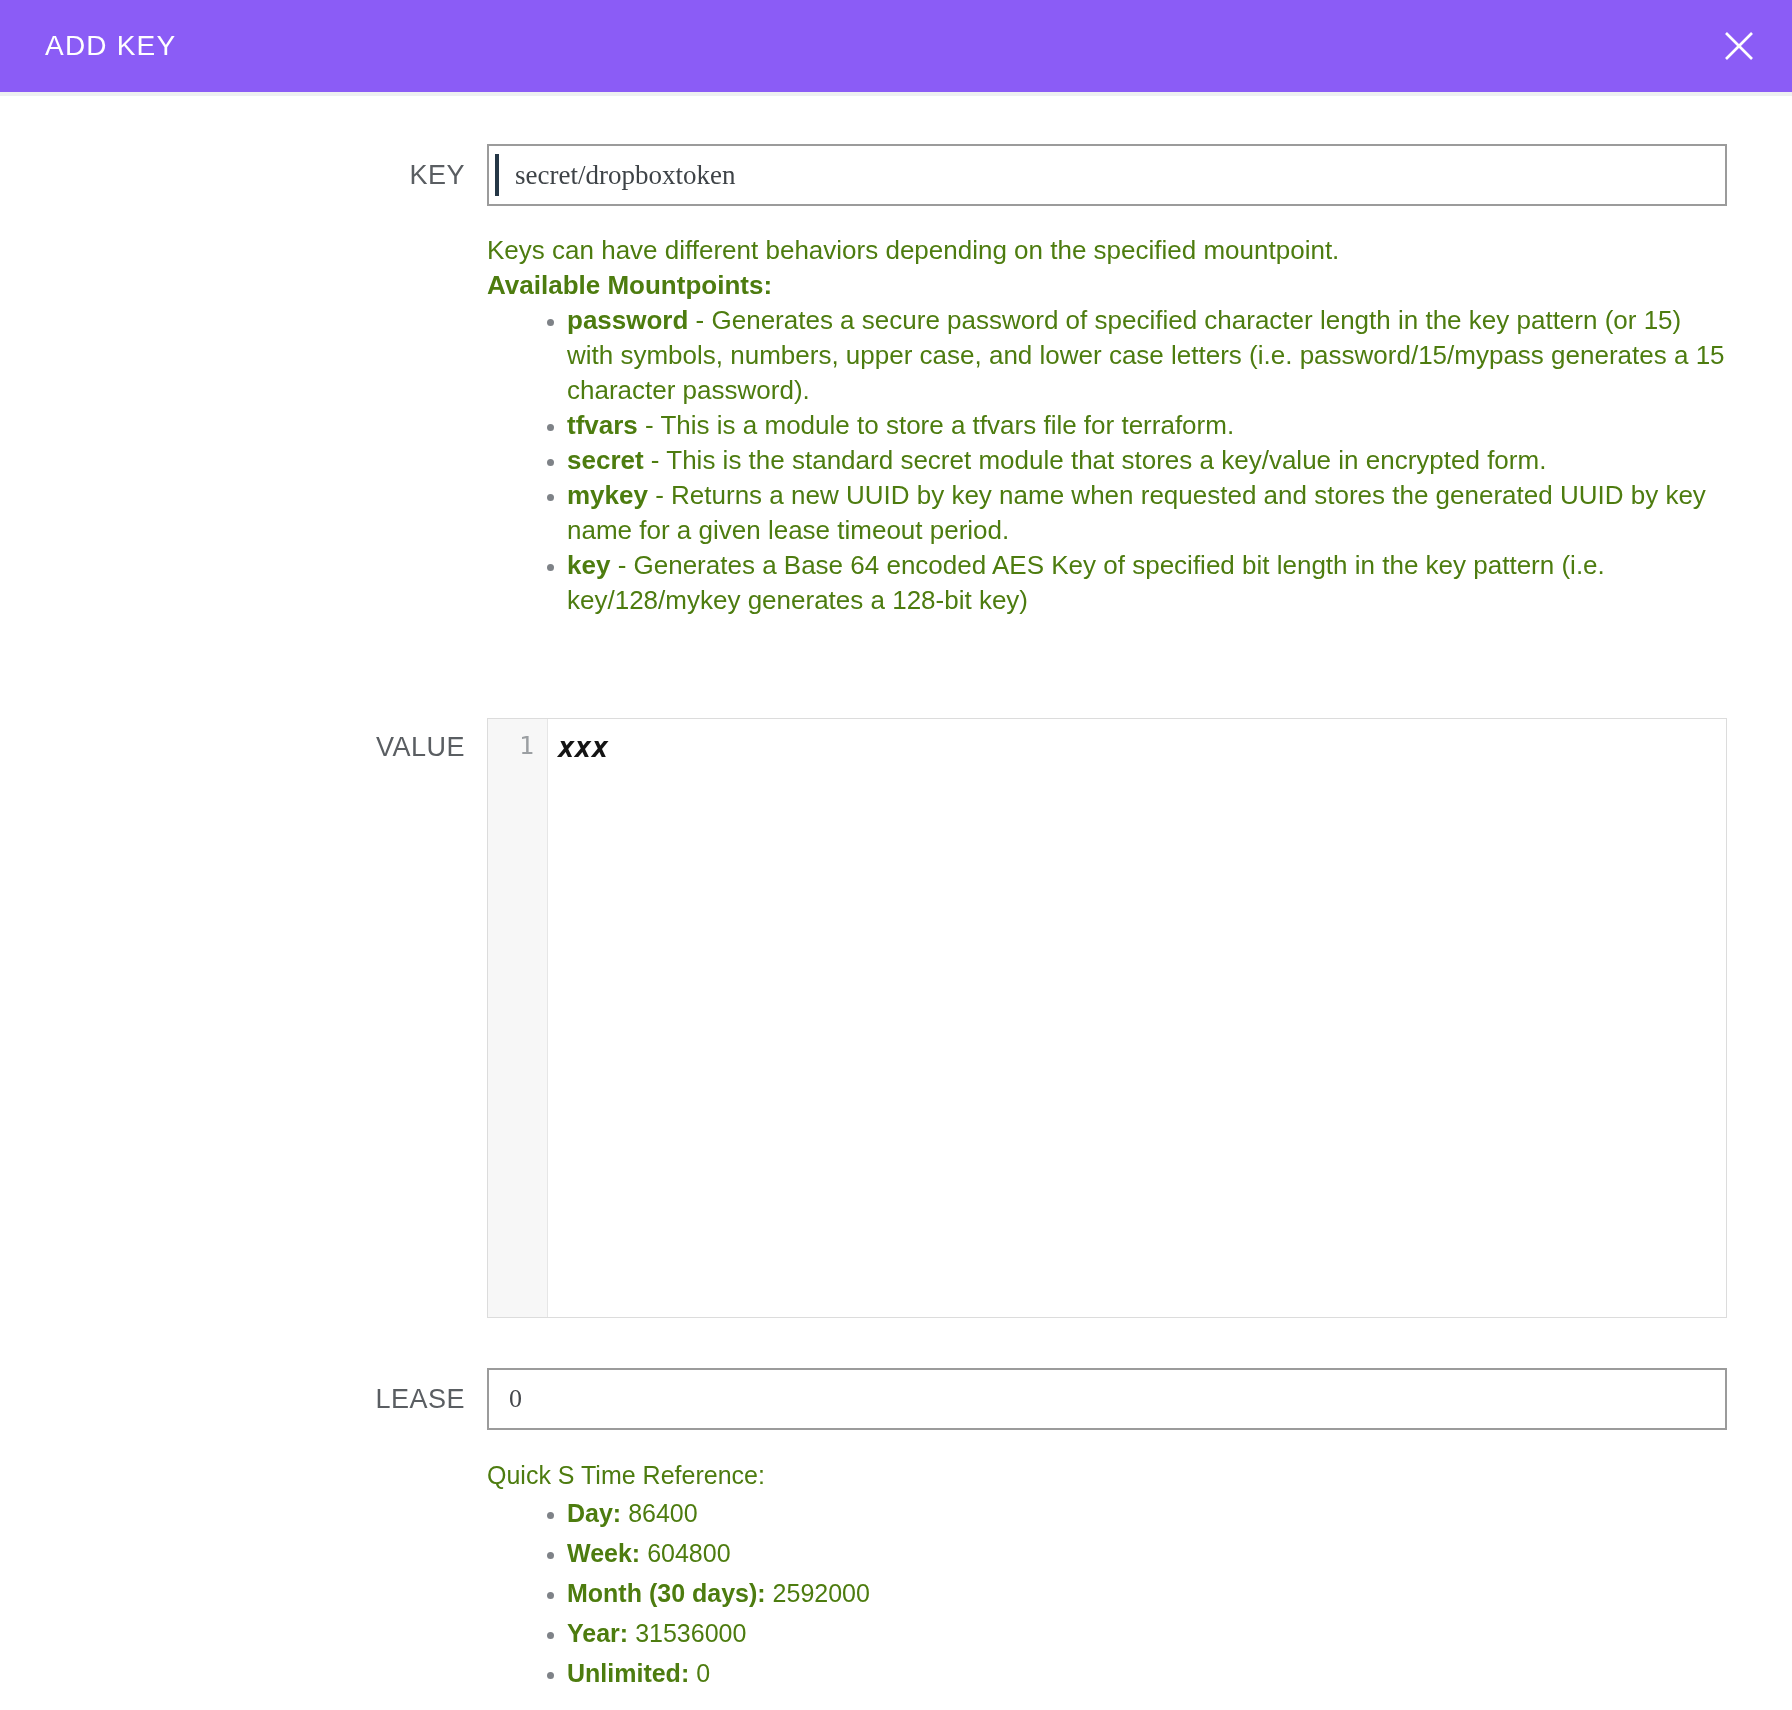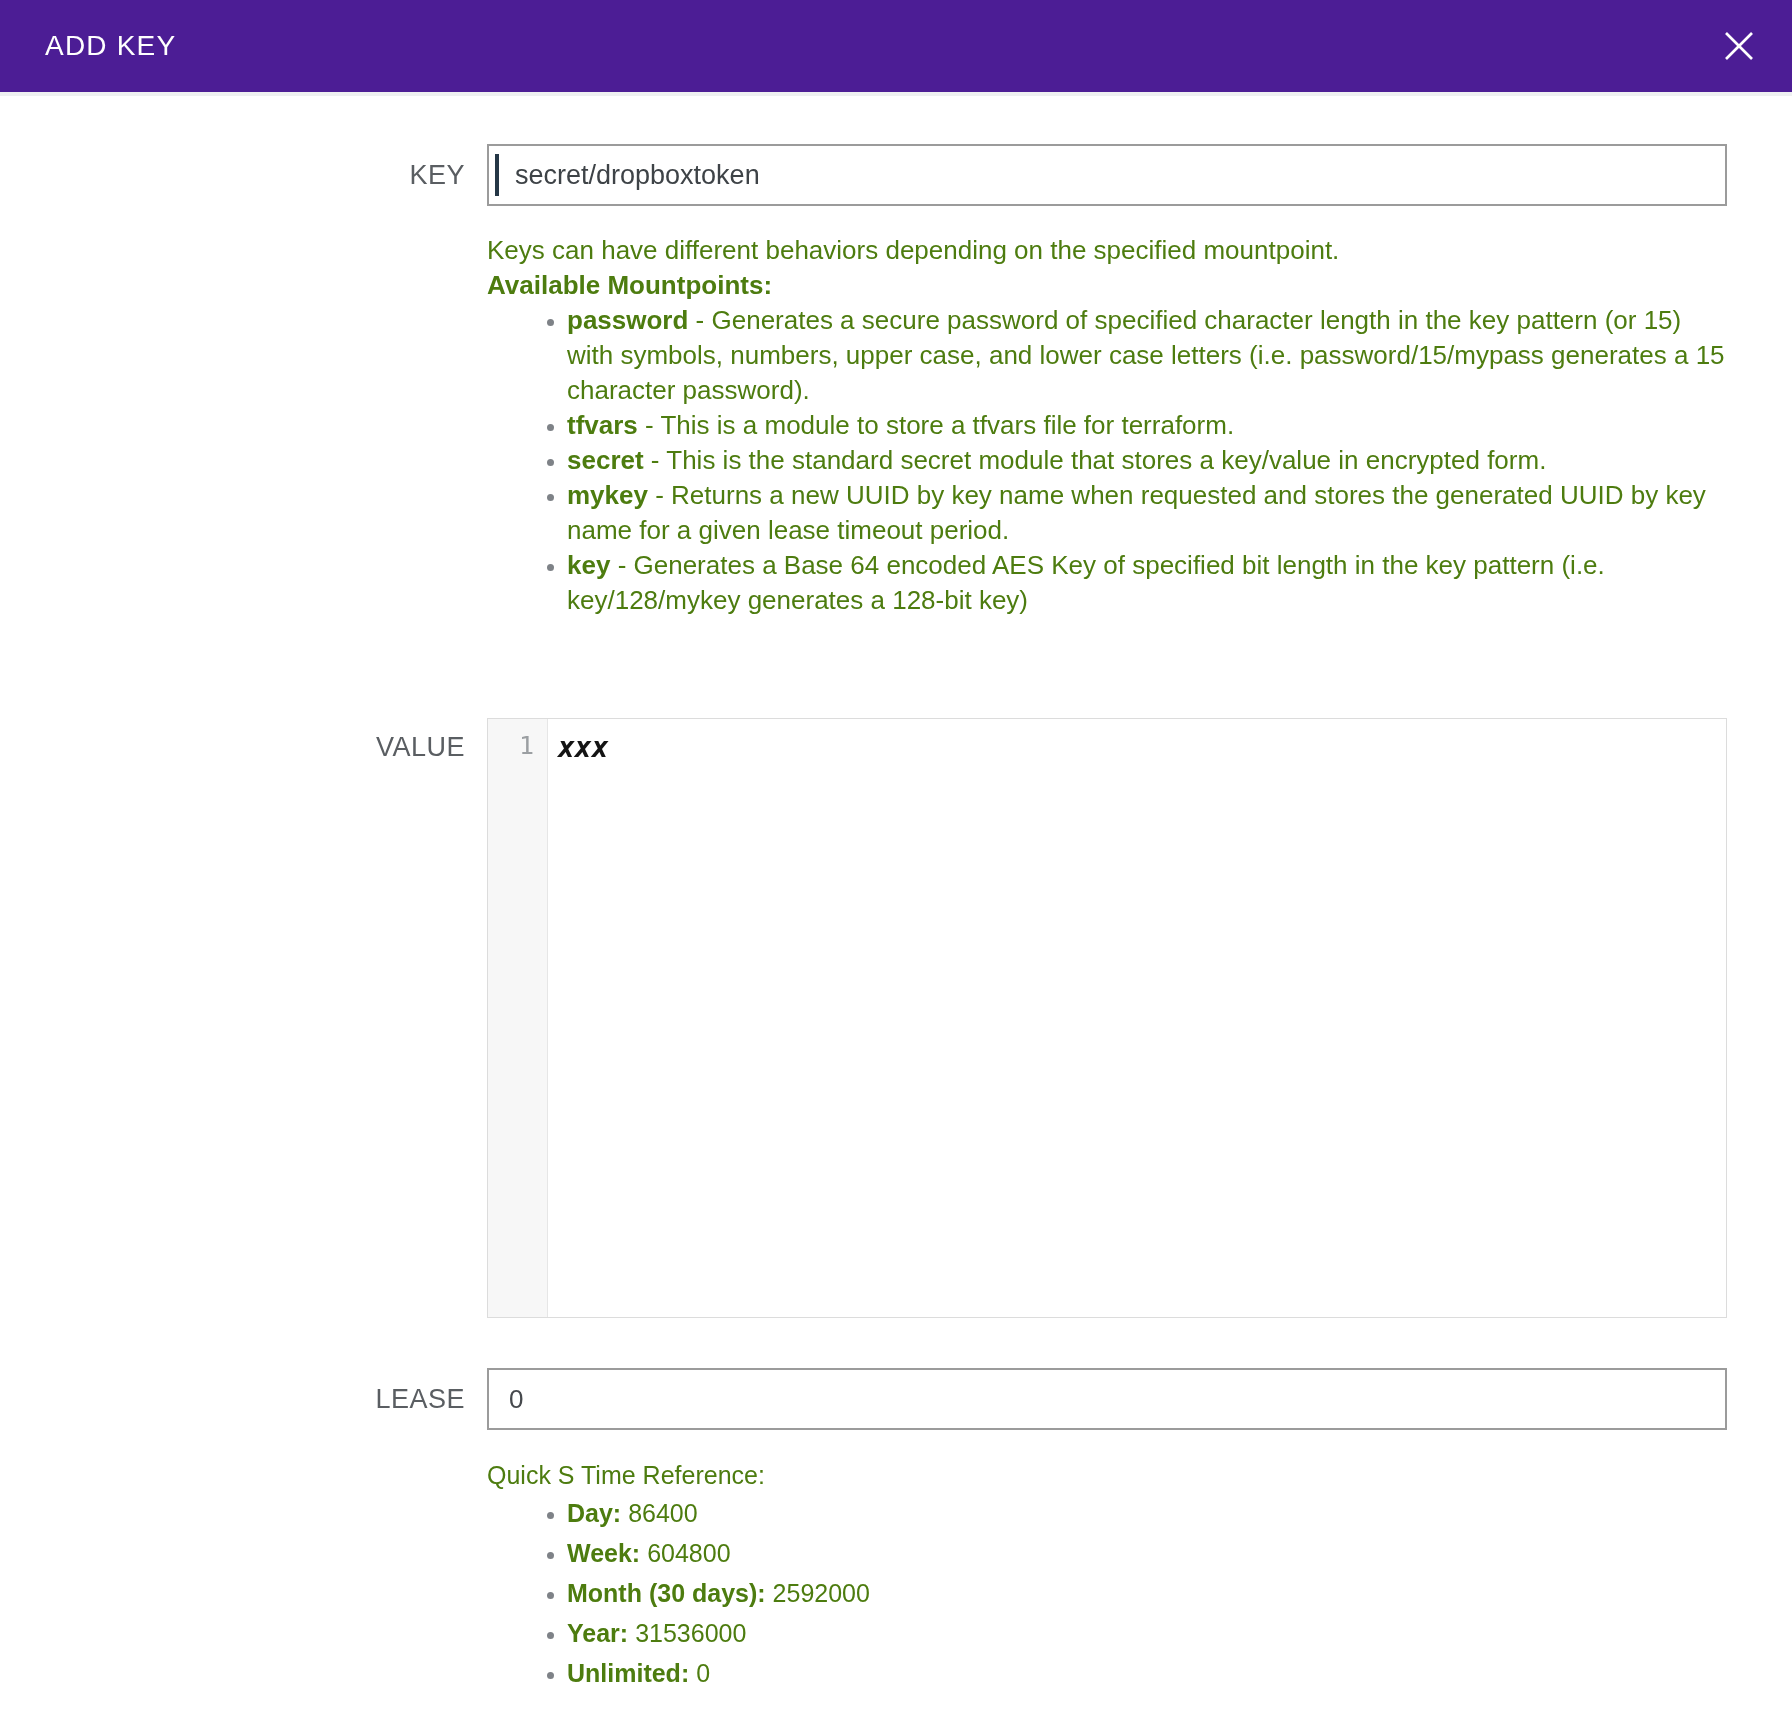--- a/index.html
+++ b/index.html
@@ -6,21 +6,21 @@
   html, body { background: #ffffff; }
   body {
     width: 1792px; height: 1710px;
     font-family: "Liberation Sans", sans-serif;
     color: #7e8287;
     overflow: hidden;
   }
 
   
   .modal-header {
-    height: 96px; background: #4c1d95;
+    height: 96px; background: #8b5cf6;
     display: flex; align-items: center;
     padding: 0 31px 0 45px;
     border-bottom: 4px solid #eef0f1;
   }
   .modal-title {
     color: #ffffff; font-size: 28px; font-weight: 400; letter-spacing: 1.2px;
   }
   .close-btn {
     margin-left: auto; background: none; border: none; cursor: pointer;
     width: 44px; height: 44px; display: flex; align-items: center; justify-content: center;
@@ -38,21 +38,21 @@
   }
   .row-key { margin-top: 48px; }
   .row-value { margin-top: 100px; }
   .row-value .form-label { padding-top: 14px; }
   .row-lease { margin-top: 50px; border-radius: 12px; }
 
   .text-field { position: relative; }
   .text-field input {
     width: 100%; height: 62px;
     border: 2px solid #9b9b9b; background: #fff;
-    font-family: Liberation Sans, sans-serif;
+    font-family: Liberation Serif, serif;
     font-size: 27px; color: #3e4347;
     padding: 0 14px 0 26px; outline: none;
   }
   .caret {
     position: absolute; left: 8px; top: 10px;
     width: 4px; height: 42px; background: #253746;
   }
   .lease-field input { padding-left: 20px; font-size: 26px; color: #46494d; }
 
   

